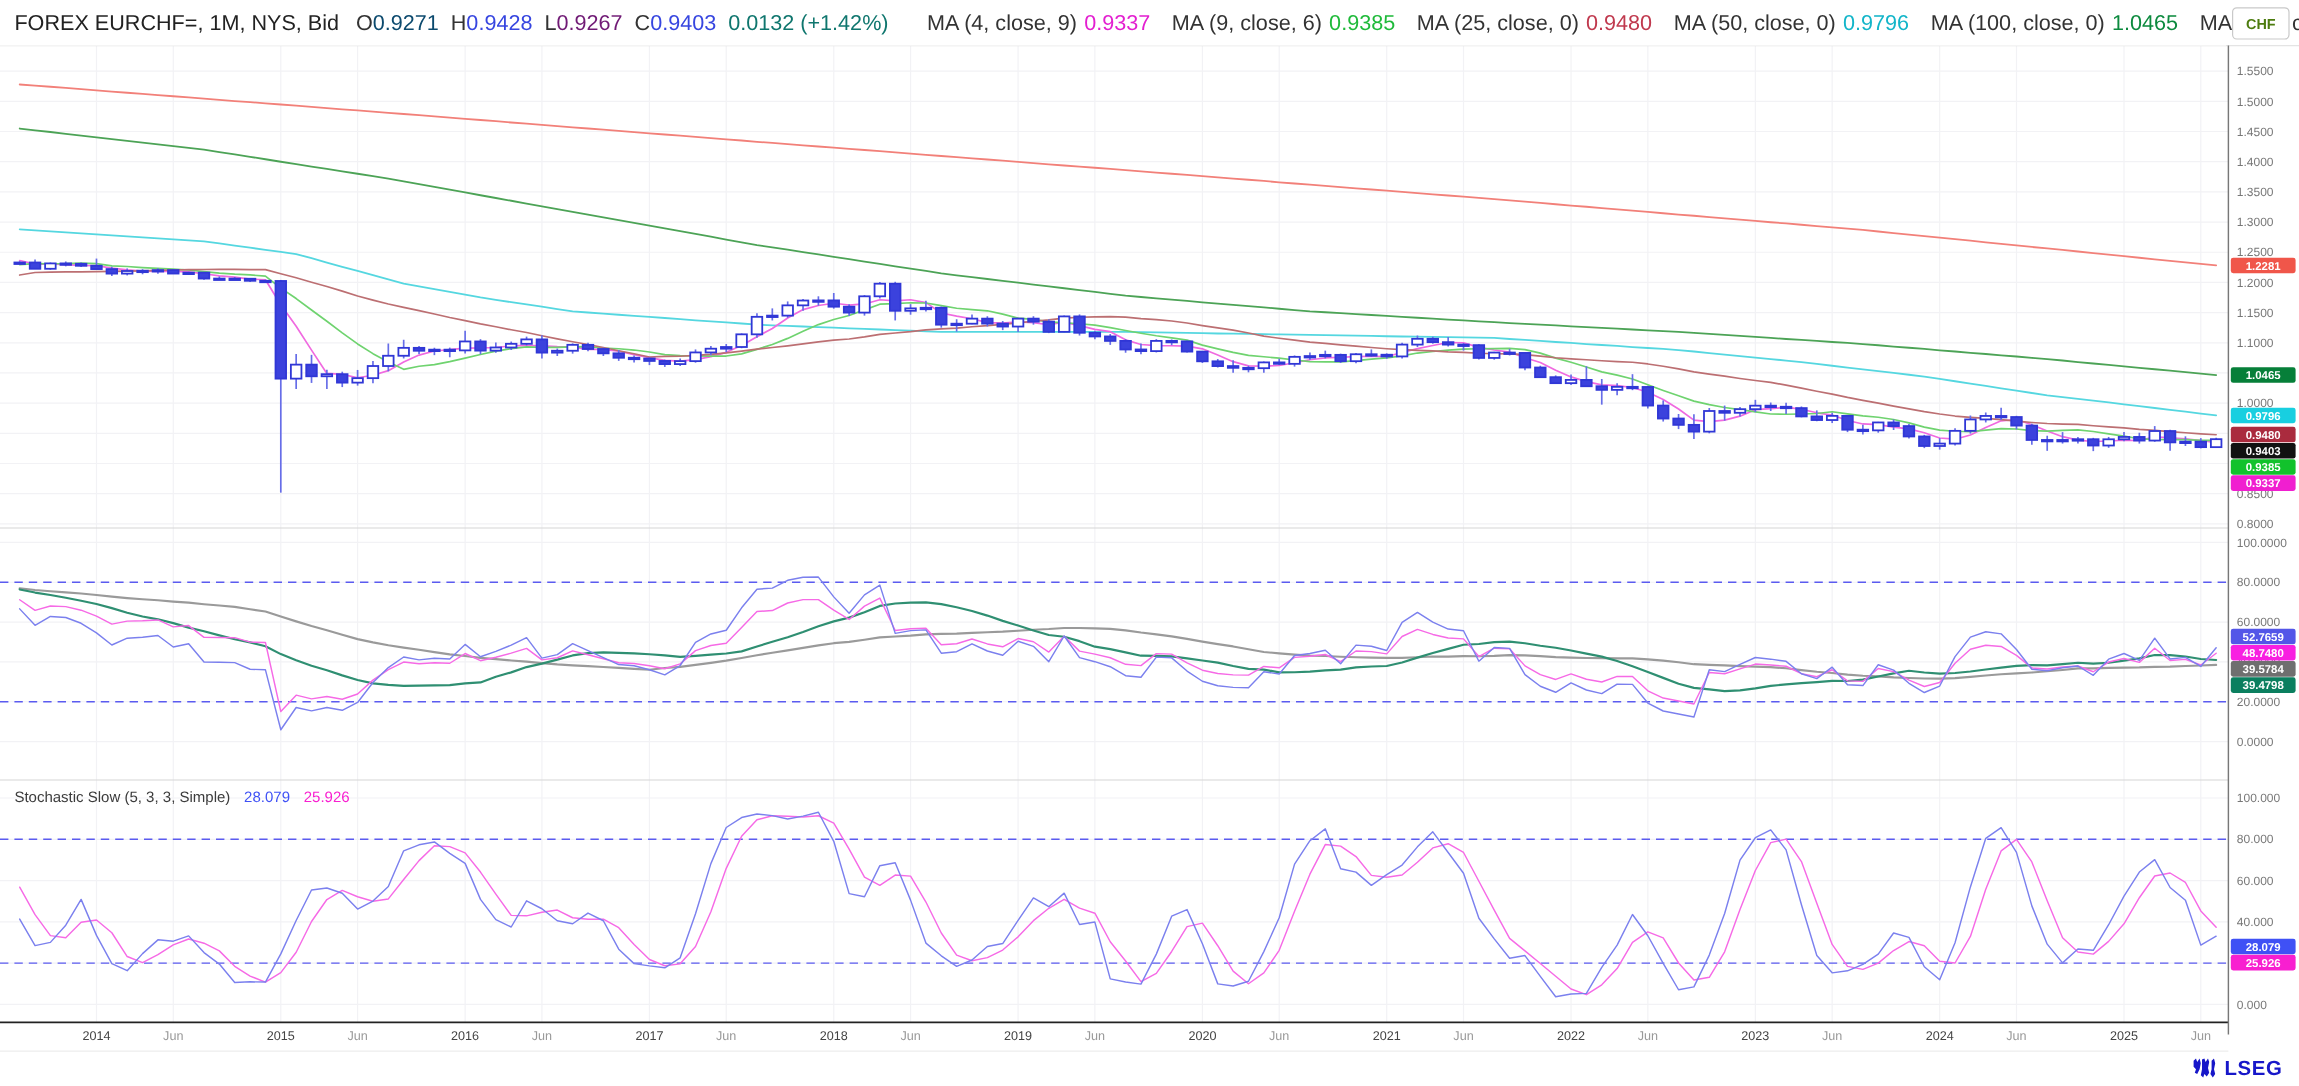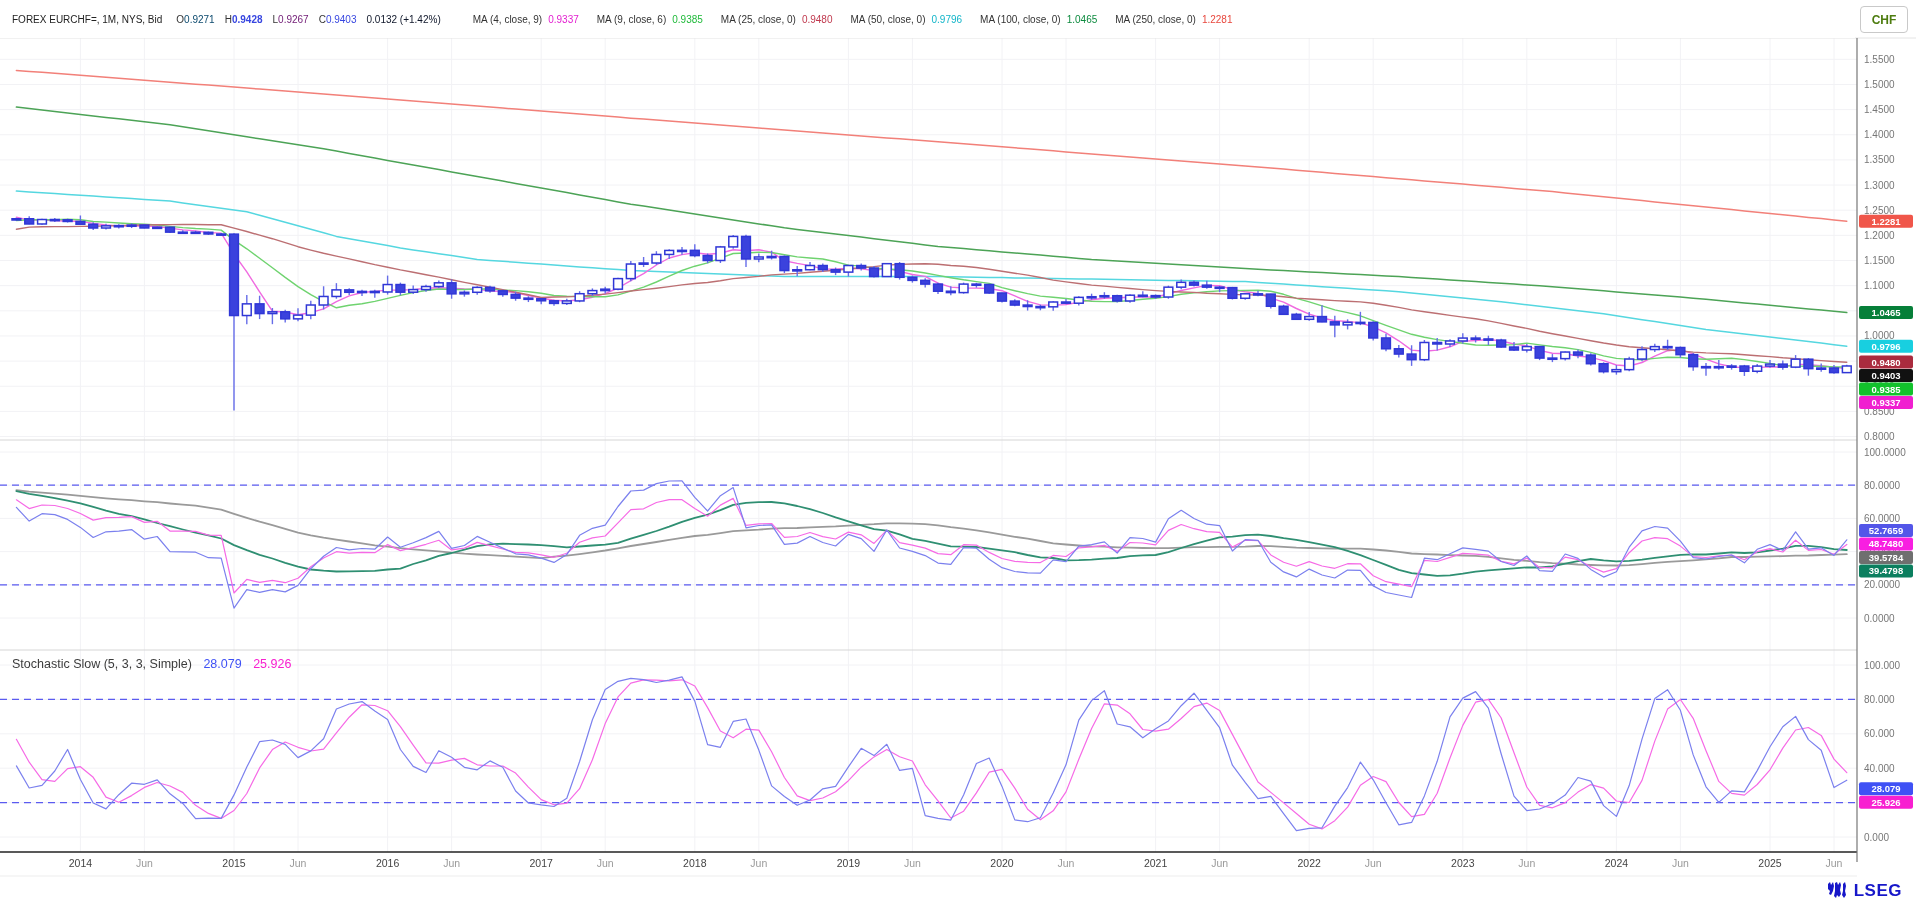--- a/index.html
+++ b/index.html
@@ -2,21 +2,21 @@
 <html><head>
 <meta charset="utf-8">
 <style>
   html,body{margin:0;padding:0;background:#fff;}
   #app{position:relative;width:1916px;height:905px;background:#fff;overflow:hidden;
        font-family:"Liberation Sans","DejaVu Sans",sans-serif;-webkit-font-smoothing:antialiased;}
   #chart-svg{position:absolute;left:0;top:0;}
   
   #header{position:absolute;left:0;top:0;width:1855px;height:38px;background:#fff;
           display:flex;align-items:center;padding-left:12px;box-sizing:border-box;
-          font-size:10px;color:#222;white-space:nowrap;z-index:5;}
+          font-size:18px;color:#222;white-space:nowrap;z-index:5;}
   #header .seg{margin-right:14px;}
   #header .ohlc{margin-right:10px;color:#333;}
   #header .val{font-weight:400;}
   #header .ma{margin-left:18px;color:#333;}
   #header .ma .val{margin-left:6px;}
   .legend-row{position:absolute;font-size:12.5px;color:#3c3c3c;white-space:nowrap;z-index:4;}
   .legend-row .val{margin-left:8px;}
   .legend-row .t2{margin-left:22px;}
   #chf-btn{position:absolute;right:8px;top:6px;width:46px;height:25px;border:1px solid #c9c9c9;
            border-radius:4px;display:flex;align-items:center;justify-content:center;
@@ -515,24 +515,24 @@
         <rect x="1859" y="782.20412" width="54" height="13" rx="2" fill="#3f51f5"></rect>
         <text x="1886" y="792.20412" fill="#fff" font-size="9.5" font-family="Liberation Sans, DejaVu Sans, sans-serif" text-anchor="middle" font-weight="bold">28.079</text>
         <rect x="1859" y="795.70412" width="54" height="13" rx="2" fill="#f81fd0"></rect>
         <text x="1886" y="805.70412" fill="#fff" font-size="9.5" font-family="Liberation Sans, DejaVu Sans, sans-serif" text-anchor="middle" font-weight="bold">25.926</text>
       </g>
     </svg>
 
   <div id="header">
     <span class="seg">FOREX EURCHF=, 1M, NYS, Bid</span>
     <span class="ohlc"><span>O</span><span class="val" style="color: #0c4a6e;">0.9271</span></span>
-    <span class="ohlc"><span>H</span><span class="val" style="color: rgb(55, 70, 224); font-weight: bold;">0.9428</span></span>
+    <span class="ohlc"><span>H</span><span class="val" style="color: rgb(55, 70, 224);">0.9428</span></span>
     <span class="ohlc"><span>L</span><span class="val" style="color: #701a75;">0.9267</span></span>
     <span class="ohlc"><span>C</span><span class="val" style="color: rgb(55, 70, 224);">0.9403</span></span>
-    <span class="seg" style="color: #0f172a;">0.0132 (+1.42%)</span>
+    <span class="seg" style="color: #0f766e;">0.0132 (+1.42%)</span>
     <span class="ma"><span>MA (4, close, 9)</span><span class="val" style="color: rgb(227, 31, 208);">0.9337</span></span>
     <span class="ma"><span>MA (9, close, 6)</span><span class="val" style="color: rgb(31, 186, 58);">0.9385</span></span>
     <span class="ma"><span>MA (25, close, 0)</span><span class="val" style="color: rgb(192, 57, 78);">0.9480</span></span>
     <span class="ma"><span>MA (50, close, 0)</span><span class="val" style="color: rgb(18, 181, 201);">0.9796</span></span>
     <span class="ma"><span>MA (100, close, 0)</span><span class="val" style="color: rgb(12, 138, 62);">1.0465</span></span>
     <span class="ma"><span>MA (250, close, 0)</span><span class="val" style="color: rgb(232, 71, 61);">1.2281</span></span>
   </div>
 
   <div id="chf-btn">CHF</div>
 

